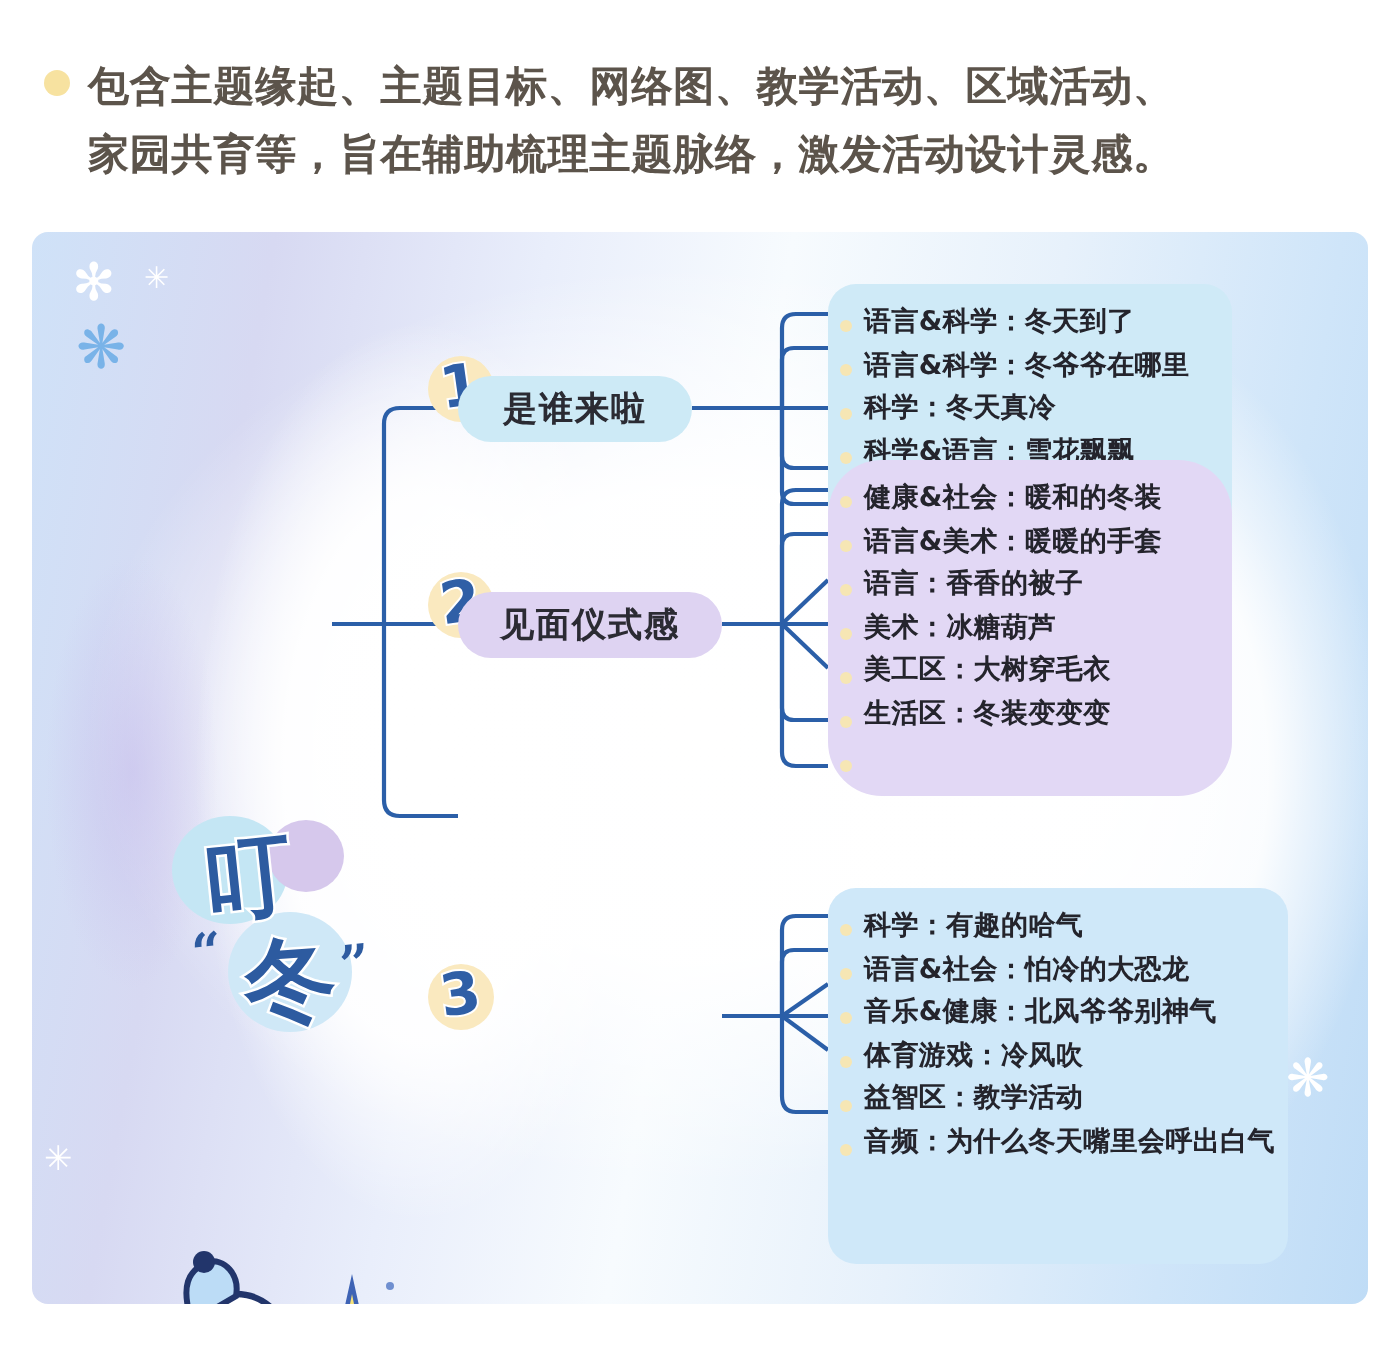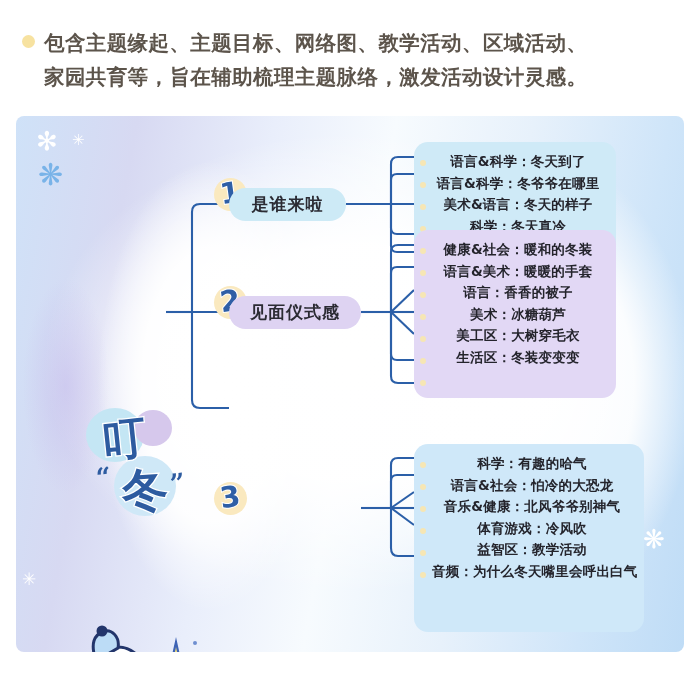--- a/index.html
+++ b/index.html
@@ -97,21 +97,20 @@
     display:flex;align-items:center;justify-content:center;
     font-size:17px;font-weight:700;color:#2b2b33;letter-spacing:1px;
     font-family:"DejaVu Sans",sans-serif;
     padding:16px 14px;box-sizing:border-box;
   }
 
   
   .box{
     position:absolute;border-radius:14px;box-sizing:border-box;
     padding:9px 12px 9px 18px;
-    text-align:center;
   }
   .item{
     font-size:13.5px;line-height:21.5px;color:#24242c;white-space:nowrap;
     font-family:"DejaVu Sans",sans-serif;font-weight:600;letter-spacing:.2px;
   }
   .dot{
     position:absolute;width:6px;height:6px;border-radius:50%;
     background:#f6e6b4;
   }
 </style>
@@ -228,32 +227,31 @@
   <div class="pill" style="left:213px;top:72px;width:117px;background:#cdeaf6;">是谁来啦</div>
 
   <div class="box" style="left:398px;top:26px;width:202px;height:124px;background:#cfeaf7;">
     <div class="dot" style="left:6px;top:18px;"></div>
     <div class="dot" style="left:6px;top:40px;"></div>
     <div class="dot" style="left:6px;top:62px;"></div>
     <div class="dot" style="left:6px;top:84px;"></div>
     <div class="dot" style="left:6px;top:106px;"></div>
     <div class="item">语言&amp;科学：冬天到了</div>
     <div class="item">语言&amp;科学：冬爷爷在哪里</div>
-    <div class="item">美术&amp;语言：冬天的样子</div>
     <div class="item">科学：冬天真冷</div>
     <div class="item">科学&amp;语言：雪花飘飘</div>
   </div>
 
   <div class="numbadge" style="left:198px;top:170px;">
     <div class="circ"></div>
     <div class="num">2</div>
   </div>
   <div class="pill" style="left:213px;top:180px;width:132px;background:#ded3f2;">见面仪式感</div>
 
-  <div class="box" style="left:398px;top:114px;width:202px;height:168px;background:#e2d8f5;">
+  <div class="box" style="left:398px;top:114px;width:202px;height:168px;background:#e2d8f5;border-radius:27px;">
     <div class="dot" style="left:6px;top:18px;"></div>
     <div class="dot" style="left:6px;top:40px;"></div>
     <div class="dot" style="left:6px;top:62px;"></div>
     <div class="dot" style="left:6px;top:84px;"></div>
     <div class="dot" style="left:6px;top:106px;"></div>
     <div class="dot" style="left:6px;top:128px;"></div>
     <div class="dot" style="left:6px;top:150px;"></div>
     <div class="item">健康&amp;社会：暖和的冬装</div>
     <div class="item">语言&amp;美术：暖暖的手套</div>
     <div class="item">语言：香香的被子</div>

